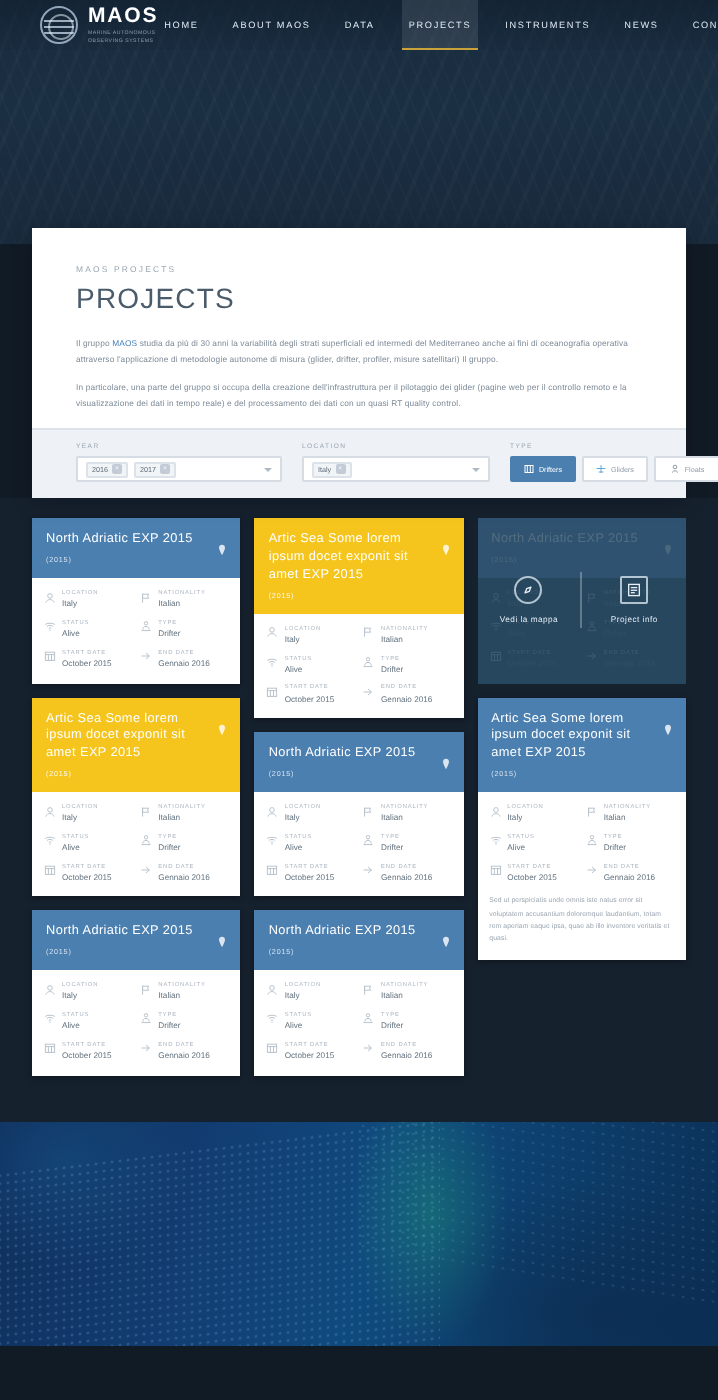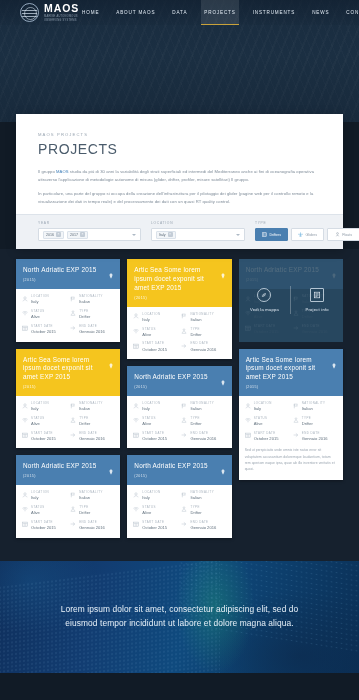--- a/index.html
+++ b/index.html
@@ -1103,14 +1103,13 @@
           </div>
         </div>
       </div>
     </div>
 </div>
 
 <div class="footer">
   <div class="footer-glow"></div>
   <div class="footer-dots"></div>
   <div class="footer-dots2"></div>
-  <div class="footer-text">Lorem ipsum dolor sit amet, consectetur adipiscing elit, sed do eiusmod tempor incididunt ut labore et dolore magna aliqua.</div>
 </div>
 
 </body></html>

